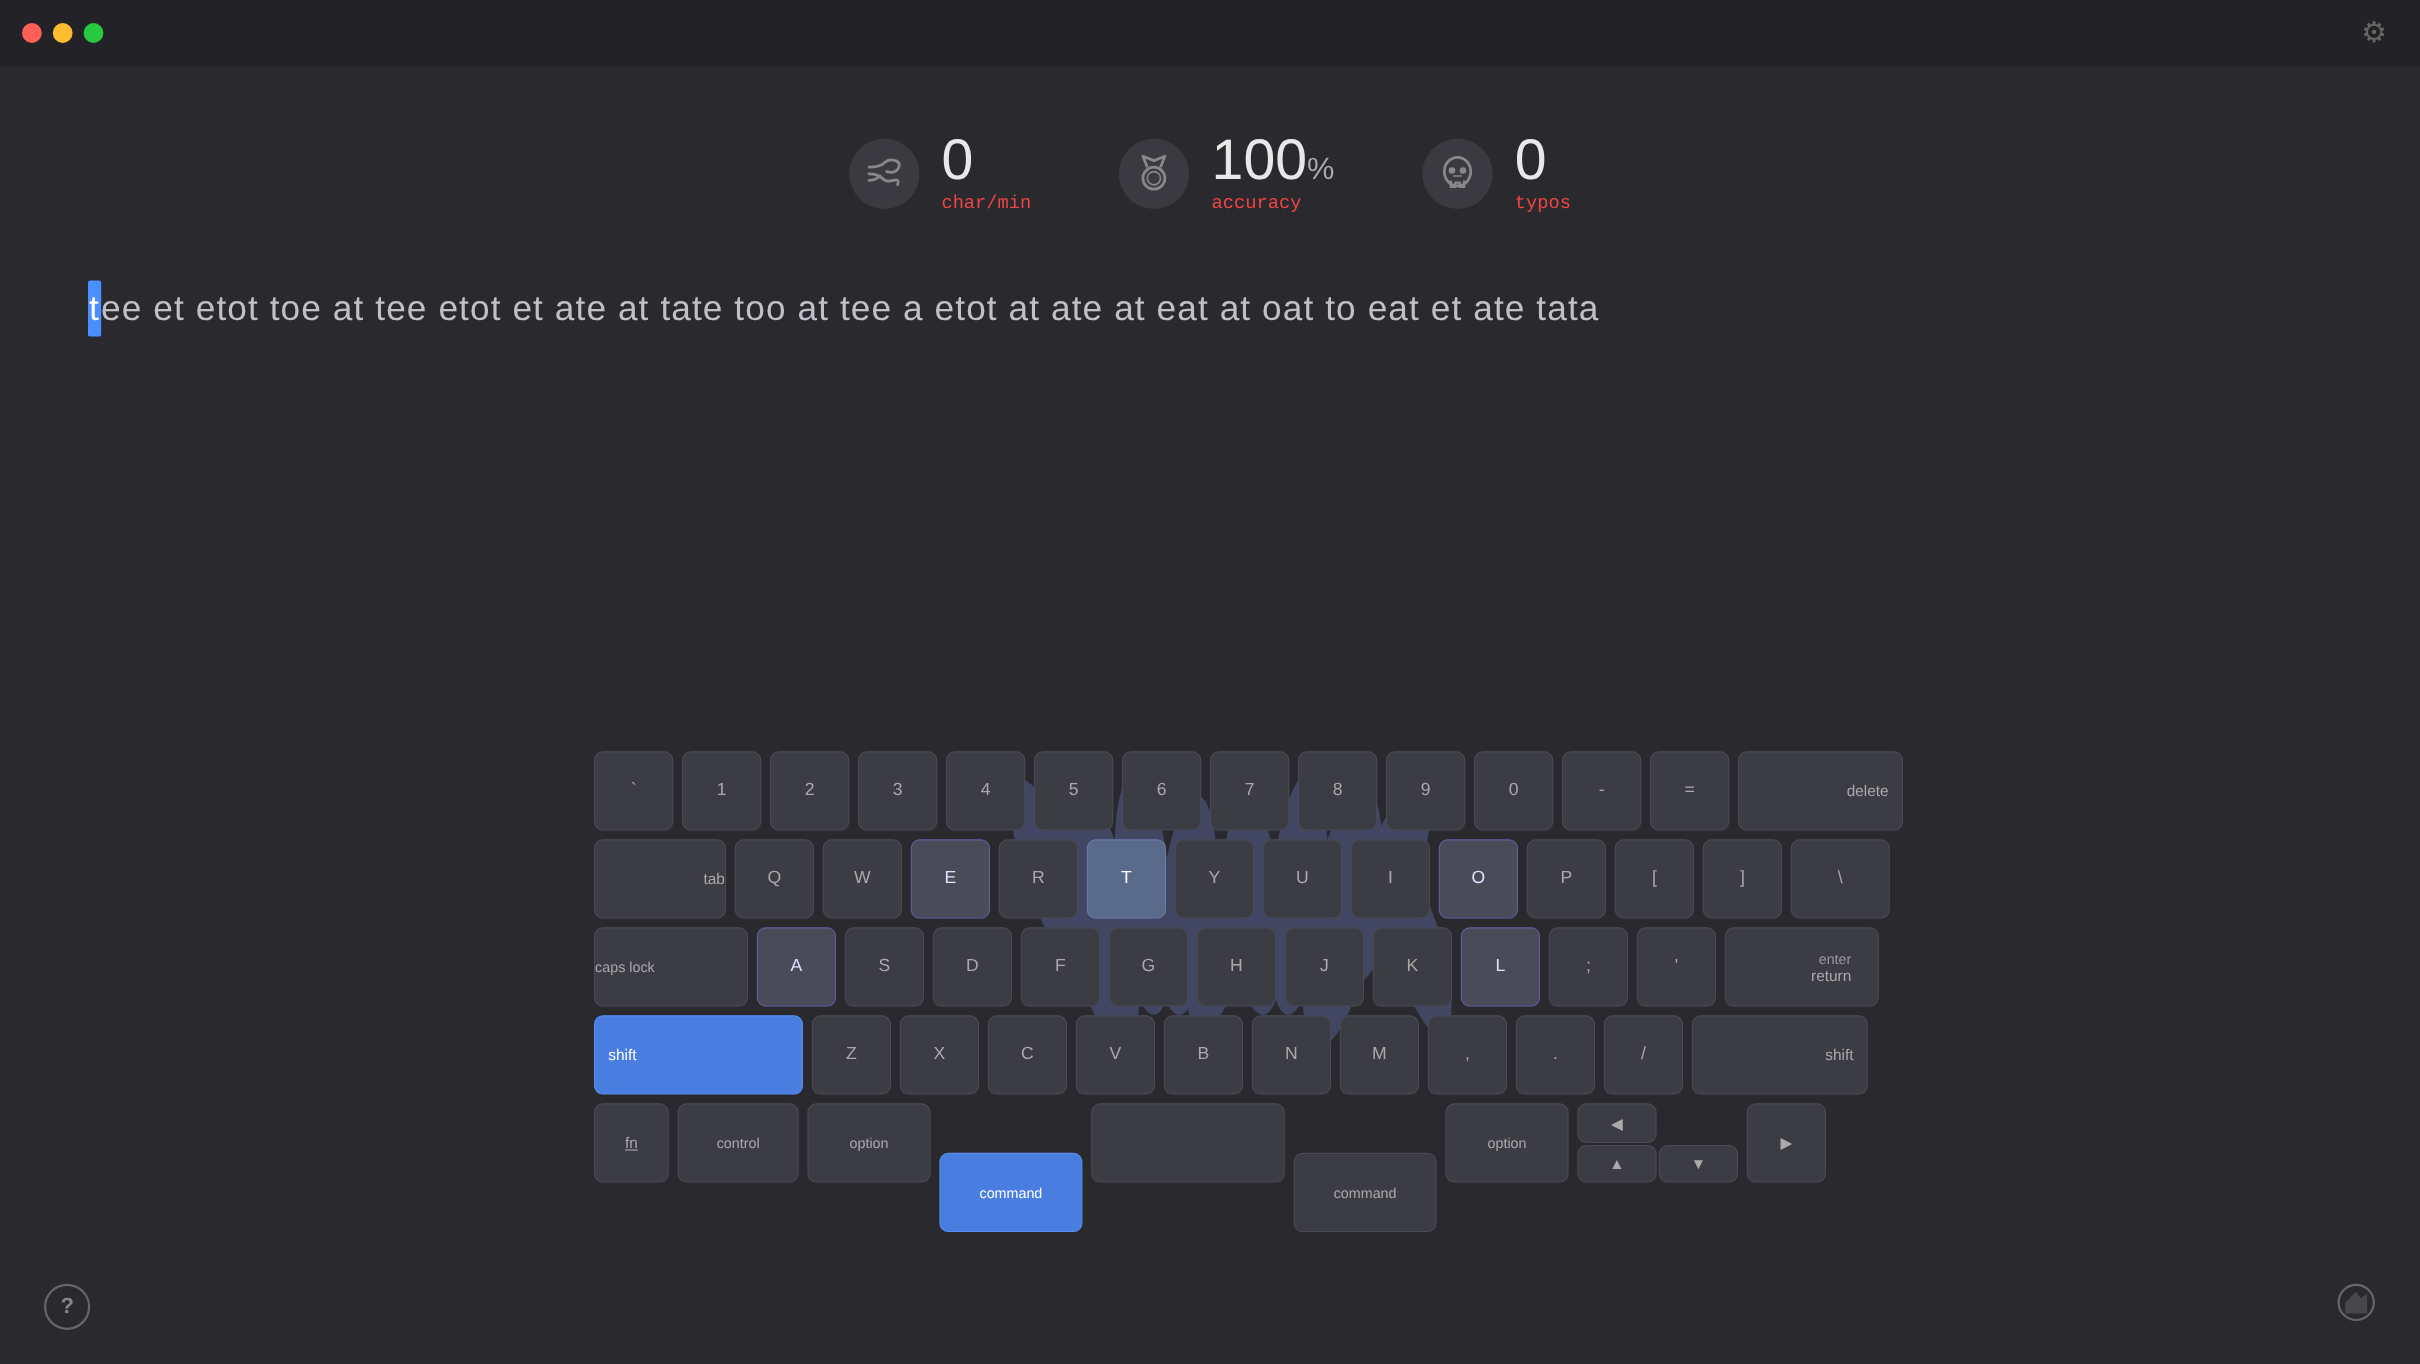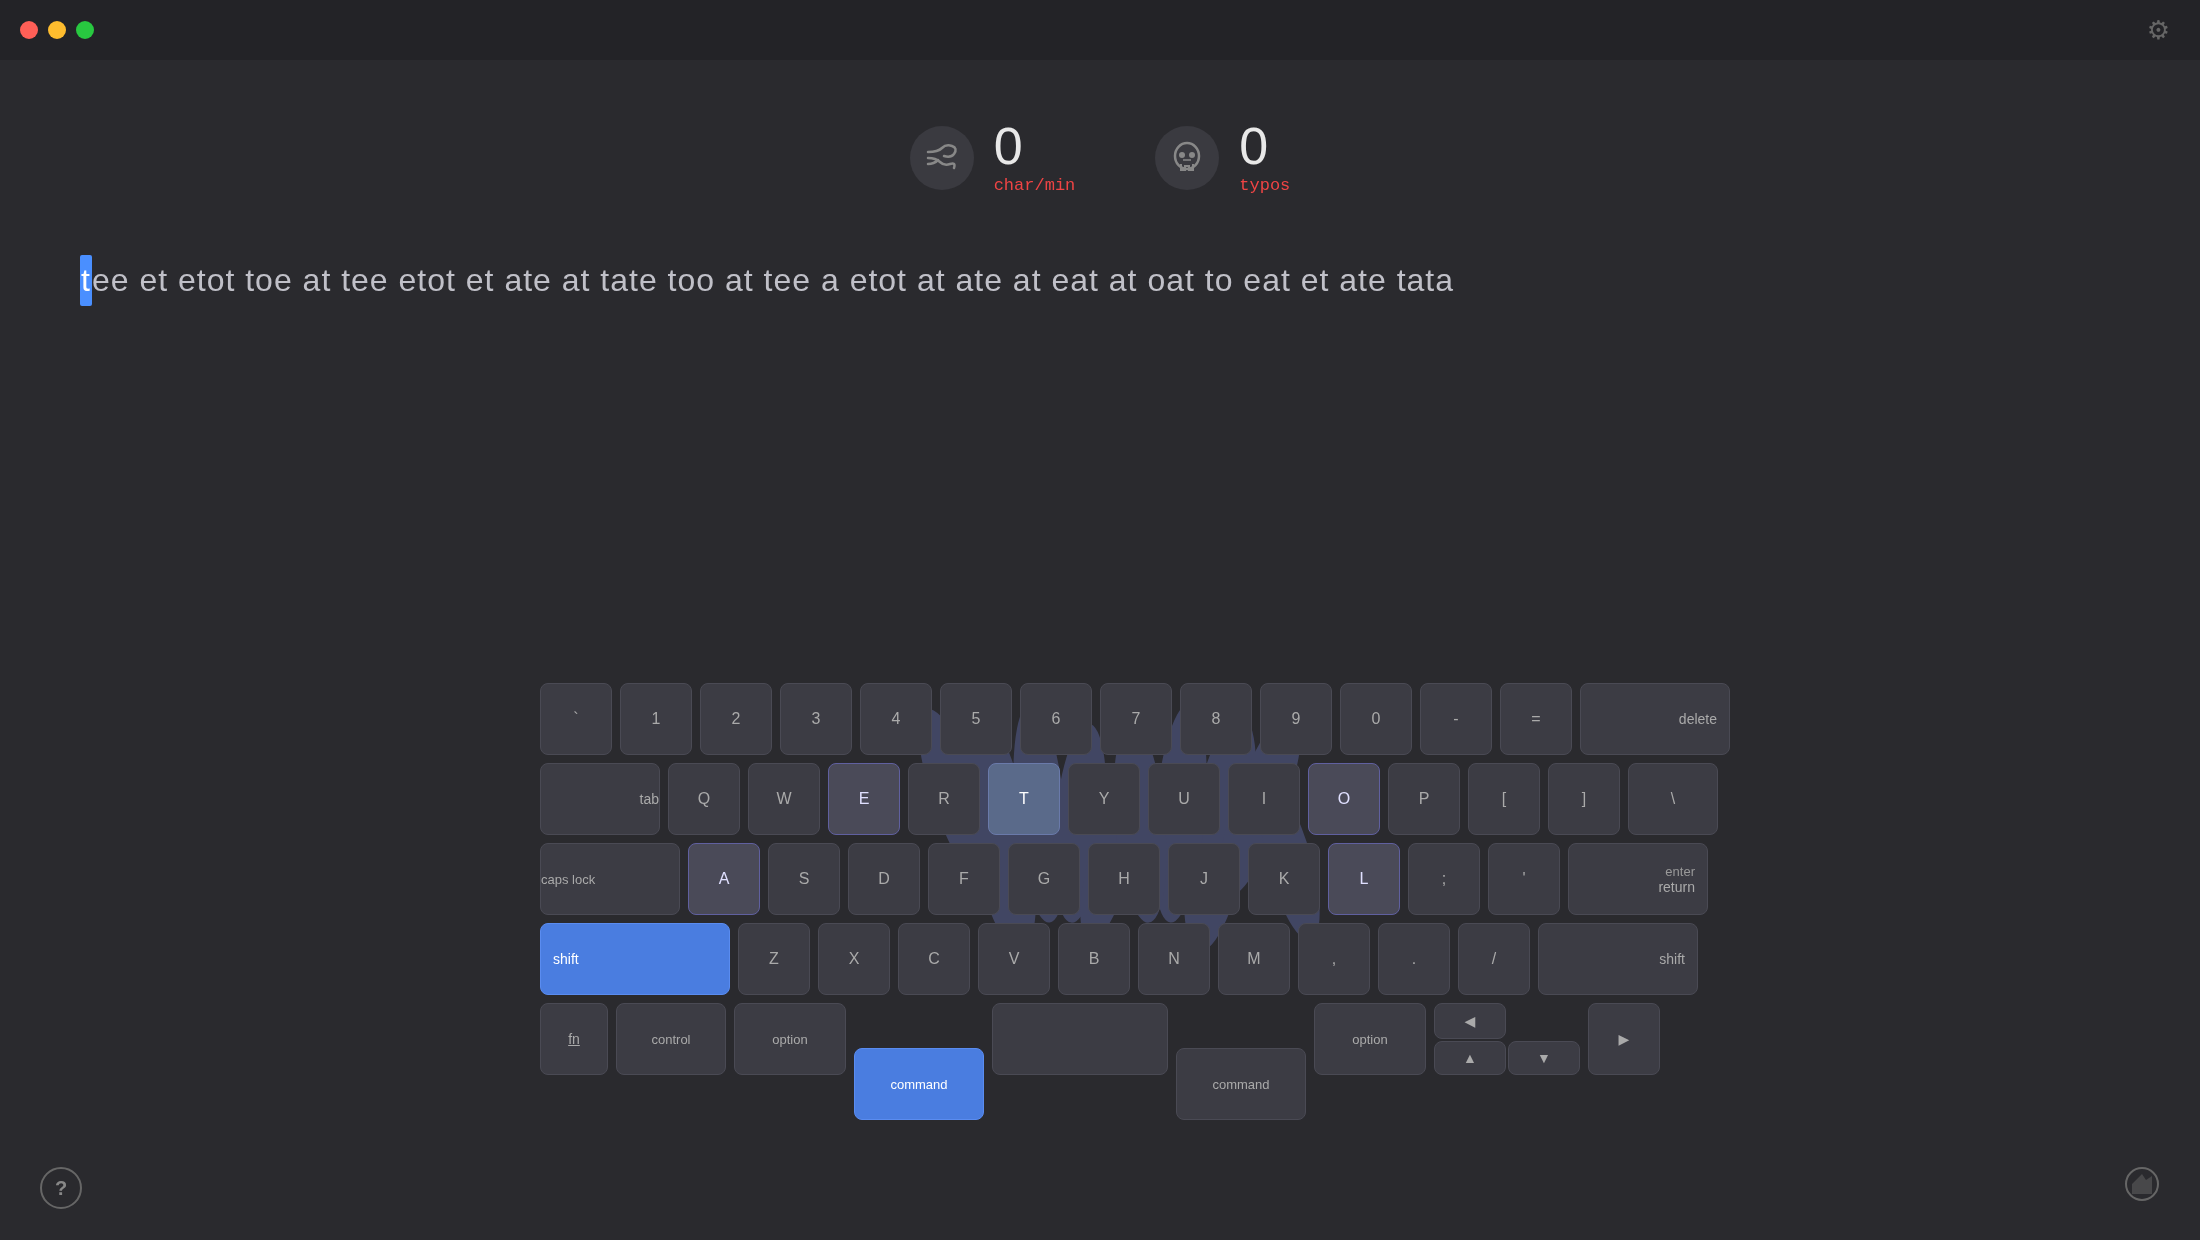--- a/index.html
+++ b/index.html
@@ -156,21 +156,21 @@
       color: #e0e0ff;
       border-color: #6060a0;
     }
 
     
     .key-std { width: 72px; }
     .key-delete { width: 150px; font-size: 14px; justify-content: flex-end; padding-right: 12px; }
     .key-tab { width: 120px; font-size: 14px; justify-content: flex-end; padding-left: 12px; }
     .key-backslash { width: 90px; }
     .key-capslock { width: 140px; font-size: 14px; justify-content: flex-start; }
-    .key-enter { width: 140px; font-size: 14px; display: flex; flex-direction: column; align-items: flex-end; padding-right: 12px; }
+    .key-enter { width: 140px; font-size: 14px; display: flex; flex-direction: column; align-items: flex-end; padding-right: 24px; }
     .key-shift-l { width: 190px; font-size: 14px; justify-content: flex-start; padding-left: 12px; }
     .key-shift-r { width: 160px; font-size: 14px; justify-content: flex-end; padding-right: 12px; }
     .key-fn { width: 68px; font-size: 14px; text-decoration: underline; }
     .key-control { width: 110px; font-size: 14px; }
     .key-option { width: 112px; font-size: 14px; }
     .key-command { width: 130px; font-size: 14px; margin-top: 45px; }
     .key-space { flex: 1; }
     .key-arrow { width: 72px; height: 36px; display: flex; align-items: center; justify-content: center; font-size: 14px; }
 
     
@@ -234,20 +234,35 @@
         <path d="M4 18 Q12 18 16 22 Q20 26 26 24 Q32 22 30 28" stroke="#888" stroke-width="2.5" fill="none" stroke-linecap="round"></path>
         <path d="M4 24 Q10 24 14 20" stroke="#888" stroke-width="2.5" fill="none" stroke-linecap="round"></path>
       </svg>
     </div>
     <div class="stat-values">
       <div class="stat-number">0</div>
       <div class="stat-label">char/min</div>
     </div>
   </div>
 
+  <div class="stat-item">
+    <div class="stat-icon-wrap">
+      <svg width="40" height="40" viewBox="0 0 40 40" fill="none">
+        <circle cx="20" cy="24" r="10" stroke="#888" stroke-width="2.5" fill="none"></circle>
+        <path d="M14 14 L10 4 L20 8 L30 4 L26 14" stroke="#888" stroke-width="2.5" fill="none" stroke-linejoin="round"></path>
+        <circle cx="20" cy="24" r="6" stroke="#888" stroke-width="1.5" fill="none"></circle>
+      </svg>
+    </div>
+    <div class="stat-values">
+      <div class="stat-number">
+        <span>100</span><span class="unit">%</span>
+      </div>
+      <div class="stat-label">accuracy</div>
+    </div>
+  </div>
 
   <div class="stat-item">
     <div class="stat-icon-wrap">
       <svg width="40" height="40" viewBox="0 0 40 40" fill="none">
         <ellipse cx="20" cy="18" rx="12" ry="13" stroke="#888" stroke-width="2.5" fill="none"></ellipse>
         <circle cx="15" cy="17" r="3" fill="#888"></circle>
         <circle cx="25" cy="17" r="3" fill="#888"></circle>
         <path d="M14 26 L14 32 L18 32 L18 28 L22 28 L22 32 L26 32 L26 26" stroke="#888" stroke-width="2" fill="none"></path>
         <path d="M16 22 L24 22" stroke="#888" stroke-width="1.5"></path>
       </svg>

